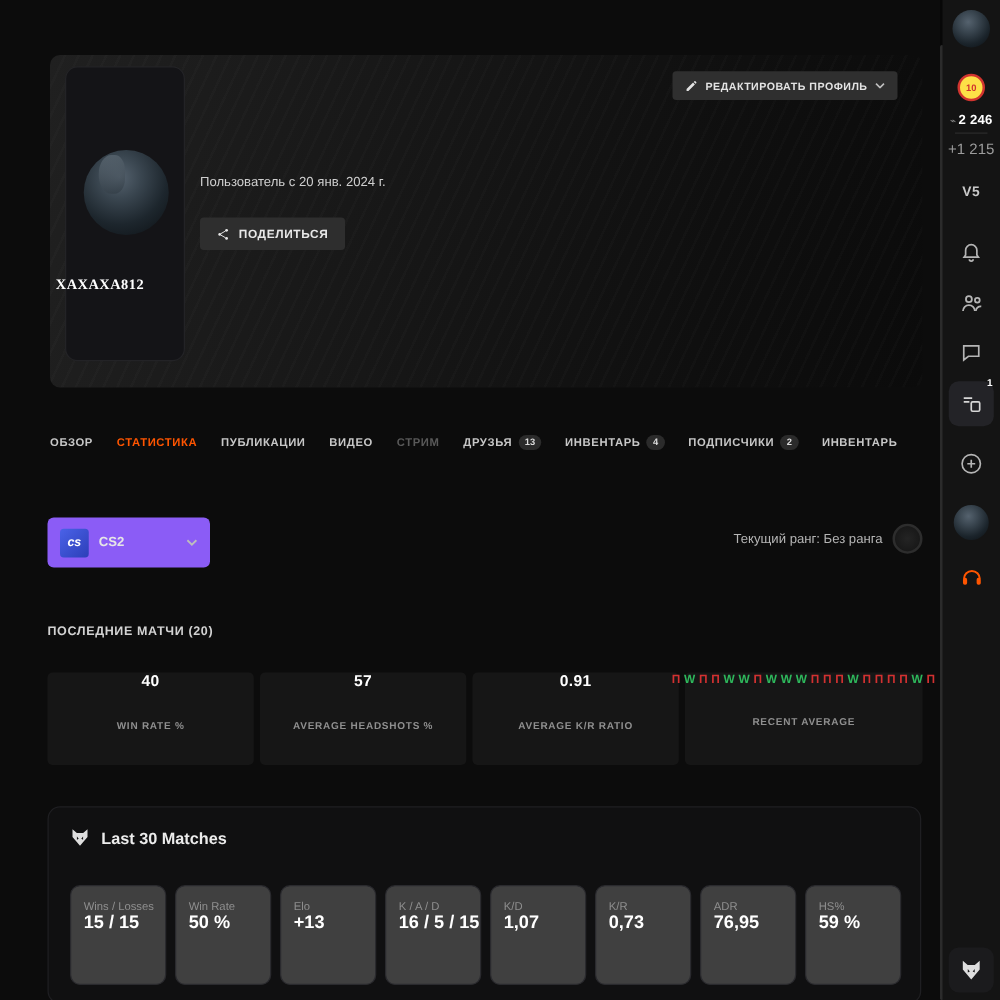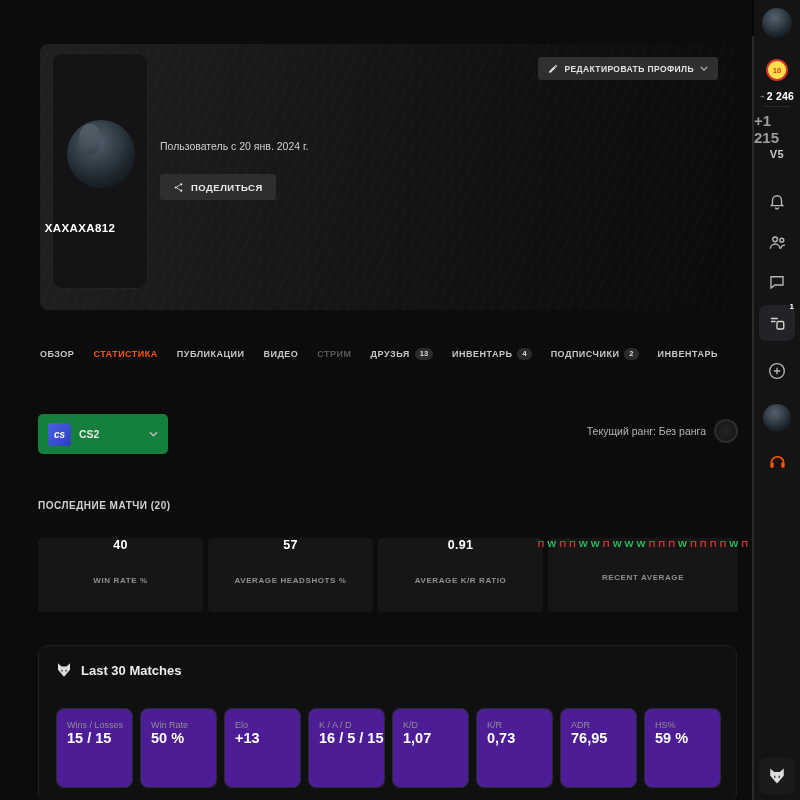--- a/index.html
+++ b/index.html
@@ -14,21 +14,21 @@
     background:linear-gradient(100deg,#202020 0%,#181818 35%,#0f0f0f 75%,#0b0b0b 100%); }
   .banner::before { content:""; position:absolute; inset:0;
     background:repeating-linear-gradient(115deg, rgba(255,255,255,0.016) 0 2px, transparent 2px 10px); }
   .profile-card { position:absolute; left:12px; top:9px; width:96px; height:236px;
     background:#141417; border:1px solid #232326; border-radius:10px; }
   .avatar-big { position:absolute; left:14px; top:66px; width:68px; height:68px; border-radius:50%;
     background:radial-gradient(circle at 42% 32%, #55626e 0%, #3a4650 28%, #1d262d 62%, #0b0f12 100%); }
   .avatar-big::after { content:""; position:absolute; left:18%; top:6%; width:30%; height:45%;
     background:linear-gradient(160deg, #6d7a85, #2a343c); border-radius:50% 40% 40% 50%; opacity:.55; }
   .username-row { position:absolute; left:0; top:168px; width:100%; display:flex;
-    align-items:flex-start; justify-content:center; gap:20px; }
+    align-items:flex-start; justify-content:center; gap:20px;font-family:Liberation Serif, serif; }
   .username { color:#fff; font-size:11.5px; font-weight:bold; letter-spacing:.4px; }
   .badge-shield { width:9px; height:10px; display:inline-block; }
   .flag { width:13px; height:9px; border-radius:1px; display:inline-block; overflow:hidden;
     background:linear-gradient(90deg,#17171b 0 33%,#fdda24 33% 66%,#ef3340 66% 100%); }
   .member-since { position:absolute; left:120px; top:96px; color:#cfcfcf; font-size:10.5px; }
   .share-btn { position:absolute; left:120px; top:130px; height:26px; padding:0 13px;
     background:#2e2e2e; border:none; border-radius:3px; color:#e8e8e8; font-weight:bold;
     font-size:9.5px; letter-spacing:.5px; display:flex; align-items:center; gap:7px; cursor:pointer;
     font-family:"Liberation Sans",sans-serif;justify-content:space-between; }
   .edit-btn { position:absolute; right:20px; top:13px; height:23px; padding:0 10px;
@@ -42,21 +42,21 @@
     font-family:"Liberation Sans",sans-serif; padding:4px 0; }
   .tab-label { font-size:9px; font-weight:bold; letter-spacing:.5px; color:#c7c7c7; }
   .tab.active .tab-label { color:#ff5500; }
   .tab.dim .tab-label { color:#595959; }
   .tab-badge { background:#2b2b2b; color:#dcdcdc; font-size:7.5px; font-weight:bold;
     border-radius:8px; padding:2px 5px; line-height:1; }
   .tab-badge:empty { display:none; }
 
   
   .selector-row { position:absolute; left:38px; top:414px; width:700px; height:40px; }
-  .game-select { position:absolute; left:0; top:0; width:130px; height:40px; background:#15803d;
+  .game-select { position:absolute; left:0; top:0; width:130px; height:40px; background:#8b5cf6;
     border:none; border-radius:5px; display:flex; align-items:center; gap:8px; padding:0 10px;
     cursor:pointer; font-family:"Liberation Sans",sans-serif; }
   .cs2-tile { width:23px; height:23px; border-radius:3px; flex:0 0 auto;
     background:linear-gradient(135deg,#4a62e8,#2c3fb8); color:#fff; font-style:italic;
     font-weight:bold; font-size:10px; display:flex; align-items:center; justify-content:center; }
   .game-name { color:#e6e6e6; font-size:10.5px; font-weight:bold; flex:1; text-align:left; }
   .rank-wrap { position:absolute; right:0; top:5px; display:flex; align-items:center; gap:8px; }
   .rank-label { color:#b5b5b5; font-size:10.5px; }
   .rank-circle { width:24px; height:24px; border-radius:50%; background:radial-gradient(#242424,#141414);
     border:2px solid #2d2d2d; }
@@ -74,40 +74,40 @@
   .res { font-size:9.5px; font-weight:bold; letter-spacing:.5px; }
   .res.win { color:#2eb85c; }
   .res.loss { color:#d23131; }
 
   
   .panel { position:absolute; left:38px; top:645px; width:699px; height:158px;
     background:#101011; border:1px solid #1f1f22; border-radius:10px; }
   .panel-header { display:flex; align-items:center; gap:9px; padding:16px 17px 0 17px; }
   .panel-title { color:#ececec; font-size:13px; font-weight:bold; }
   .tiles-row { position:absolute; left:17px; top:62px; display:flex; gap:7px; }
-  .tile { width:77px; height:80px; background:#4c1d95; border:1px solid #2a2a2e;
+  .tile { width:77px; height:80px; background:#404040; border:1px solid #2a2a2e;
     border-radius:8px; padding:11px 10px; }
   .tile-label { color:#8f8f8f; font-size:9px; white-space:nowrap; }
   .tile-value { color:#fff; font-size:14.5px; font-weight:bold; margin-top:0; white-space:nowrap; }
 
   
   .rail { position:absolute; left:754px; top:0; width:46px; height:800px; background:#141414; }
   .scroll-thumb { position:absolute; left:752px; top:36px; width:3px; height:764px;
     background:#2b2b2b; border-radius:2px; }
   .rail-item { position:absolute; left:0; width:46px; display:flex; justify-content:center; }
   .avatar-small { width:30px; height:30px; border-radius:50%;
     background:radial-gradient(circle at 42% 32%, #55626e 0%, #3a4650 30%, #1b242b 65%, #0a0e11 100%); }
   .level-badge { width:22px; height:22px; border-radius:50%; background:#fde047;
     border:2.5px solid #d1342f; color:#d1342f; font-size:7.5px; font-weight:bold;
     display:flex; align-items:center; justify-content:center; }
   .elo-row { display:flex; align-items:center; gap:2px; }
   .elo-icon { color:#8a8a8a; font-size:8px; }
   .elo-value { color:#fff; font-size:10.5px; font-weight:bold; letter-spacing:.2px; }
   .rail-divider { width:26px; height:1px; background:#2a2a2a; }
-  .elo-delta { color:#9c9c9c; font-size:15px; font-weight:bold; }
+  .elo-delta { color:#9c9c9c; font-size:12px; font-weight:normal; }
   .version { color:#c9c9c9; font-size:11px; font-weight:bold; letter-spacing:.5px; }
   .icon-btn { background:none; border:none; cursor:pointer; padding:0; display:flex;
     align-items:center; justify-content:center; }
   .missions-tile { position:relative; width:36px; height:36px; background:#232327;
     border-radius:8px; display:flex; align-items:center; justify-content:center; }
   .missions-count { position:absolute; top:-3px; right:1px; color:#fff; font-size:8px; font-weight:bold; }
   .fox-tile { width:36px; height:36px; background:#1b1b1d; border-radius:8px;
     display:flex; align-items:center; justify-content:center; }
 </style>
 </head>

